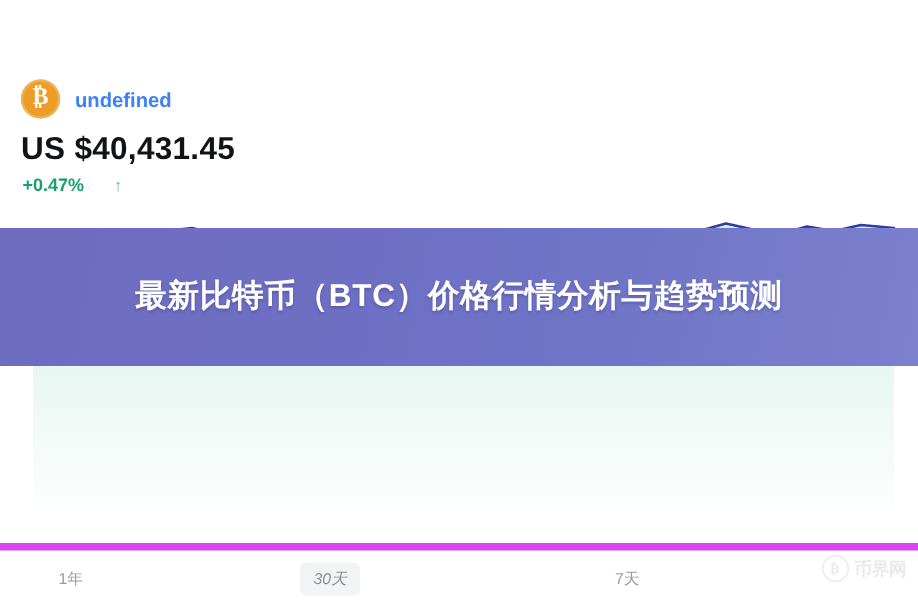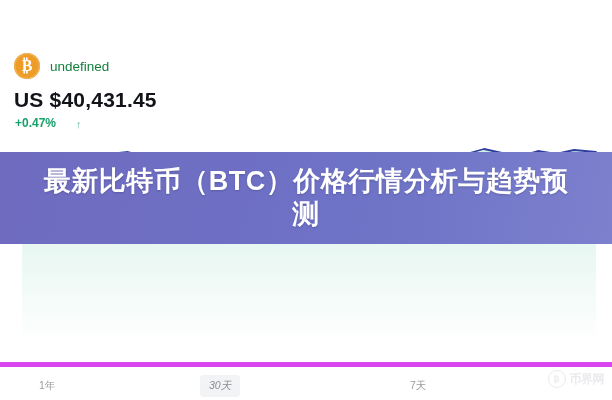--- a/index.html
+++ b/index.html
@@ -51,22 +51,22 @@
   .coin-icon span {
     color: #ffffff;
     font-size: 16px;
     font-weight: 700;
     font-family: "Liberation Serif", "DejaVu Serif", serif;
     line-height: 1;
     transform: translateY(-0.5px);
   }
   .coin-name {
     font-size: 13.5px;
-    font-weight: 400;
-    color: #15803d;
+    font-weight: 700;
+    color: #3b82f6;
   }
 
   .price {
     position: absolute;
     left: 14px;
     top: 88px;
     font-size: 21px;
     font-weight: 700;
     color: #111318;
     letter-spacing: 0.2px;
@@ -112,21 +112,21 @@
     height: 92px;
     background: linear-gradient(100deg, #6f6cc0 0%, #6e6fc4 38%, #6f74c7 64%, #7d80cd 100%);
     display: flex;
     align-items: center;
     justify-content: center;
   }
   .banner-text {
     width: 530px;
     text-align: center;
     color: #ffffff;
-    font-size: 27px;
+    font-size: 21px;
     font-weight: 700;
     line-height: 1.22;
     letter-spacing: 0.5px;
     text-shadow: 0 1px 2px rgba(40,40,90,0.28);
   }
 
   
   .tabbar {
     position: absolute;
     left: 0;

